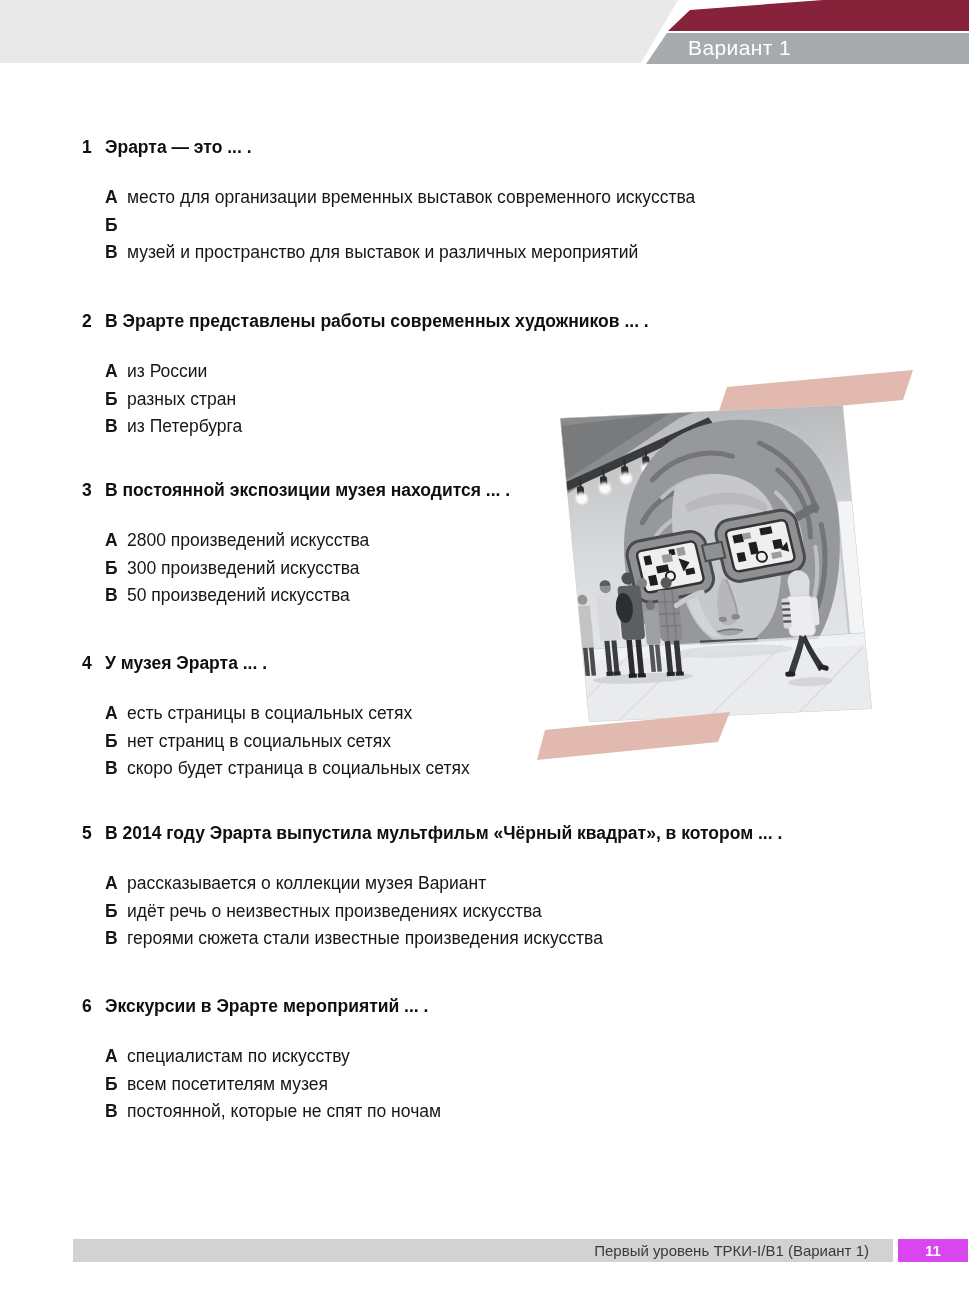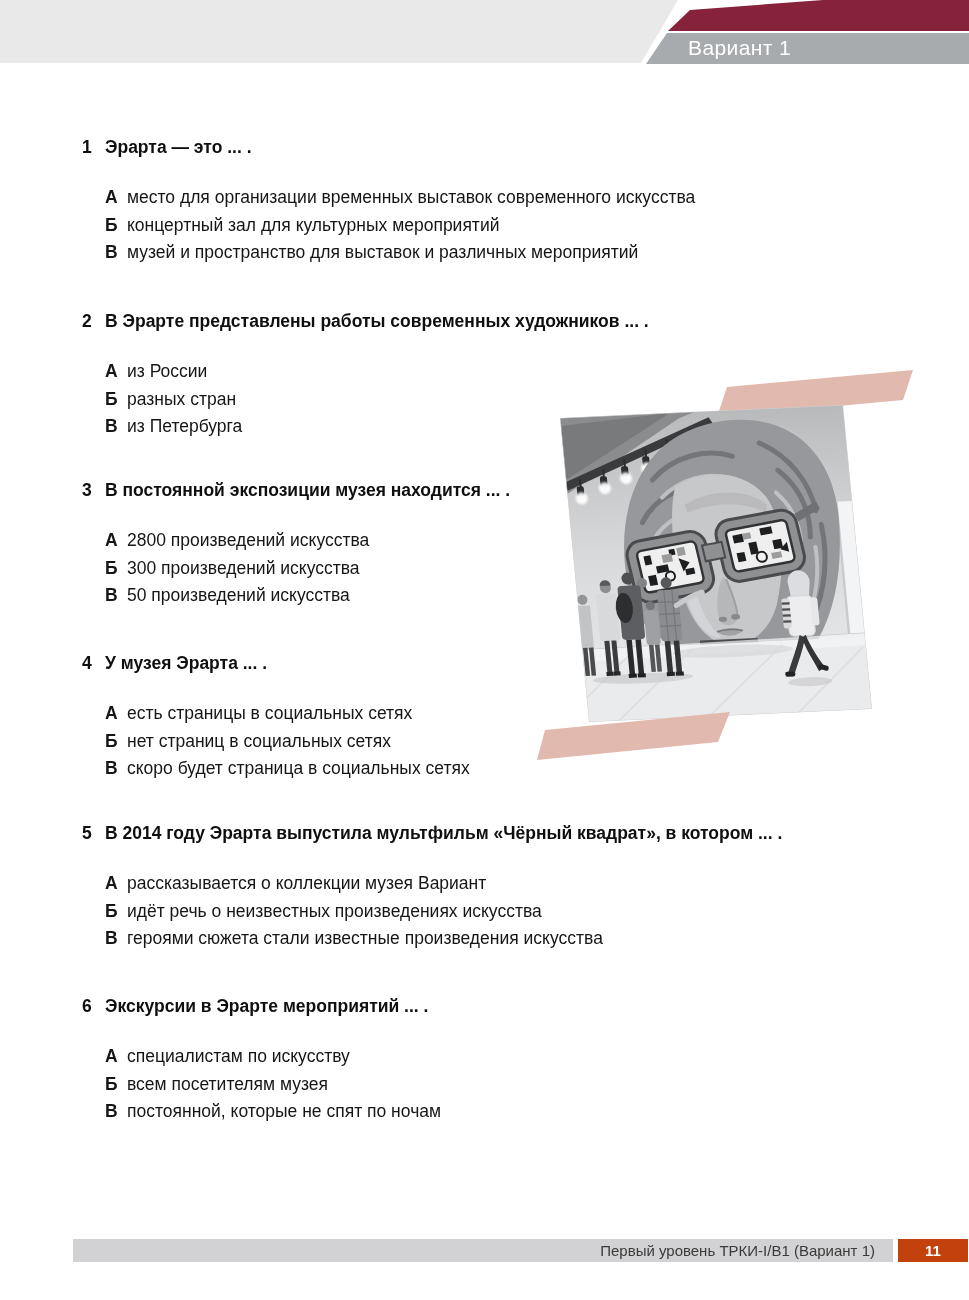--- a/index.html
+++ b/index.html
@@ -29,23 +29,23 @@
   .ribbon-top{left:715px;top:368px;width:200px;height:50px;z-index:1;
       -webkit-clip-path:polygon(12px 19px,198px 2px,188px 32px,2px 49px);
       clip-path:polygon(12px 19px,198px 2px,188px 32px,2px 49px);}
   .ribbon-bottom{left:535px;top:710px;width:197px;height:52px;z-index:3;
       -webkit-clip-path:polygon(10px 20px,195px 2px,183px 32px,2px 50px);
       clip-path:polygon(10px 20px,195px 2px,183px 32px,2px 50px);}
   .photo-wrap{position:absolute;left:0;top:0;width:283px;height:304px;z-index:2;
       transform:matrix(1,-0.046,0.0954,1,560,418);transform-origin:0 0;}
   
   .footer-bar{position:absolute;left:73px;top:1239px;width:820px;height:23px;background:#d2d2d4;
-      box-sizing:border-box;text-align:right;padding-right:18px;
+      box-sizing:border-box;text-align:right;padding-right:24px;
       font-size:15px;line-height:23px;color:#3a3a3a;}
-  .page-box{position:absolute;left:898px;top:1239px;width:70px;height:23px;background:#c2410c;
+  .page-box{position:absolute;left:898px;top:1239px;width:70px;height:23px;background:#d946ef;
       color:#fff;font-weight:bold;font-size:15px;line-height:23px;text-align:center;}
 </style>
 </head>
 <body>
 
 <div class="sheet">
 
   <div class="head-strip"></div>
   <div class="maroon-band"></div>
   <div class="variant-band">
@@ -232,21 +232,20 @@
         <span class="q-num">1</span>
         <span>Эрарта — это ... .</span>
       </div>
     <div class="q-opts">
       <div class="opt">
           <span class="opt-letter">А</span>
           <span>место для организации временных выставок современного искусства</span>
         </div>
       <div class="opt">
           <span class="opt-letter">Б</span>
-          <span>концертный зал для культурных мероприятий</span>
         </div>
       <div class="opt">
           <span class="opt-letter">В</span>
           <span>музей и пространство для выставок и различных мероприятий</span>
         </div>
     </div>
   </div>
 
   <div class="q" style="top:311px">
     <div class="q-head">

